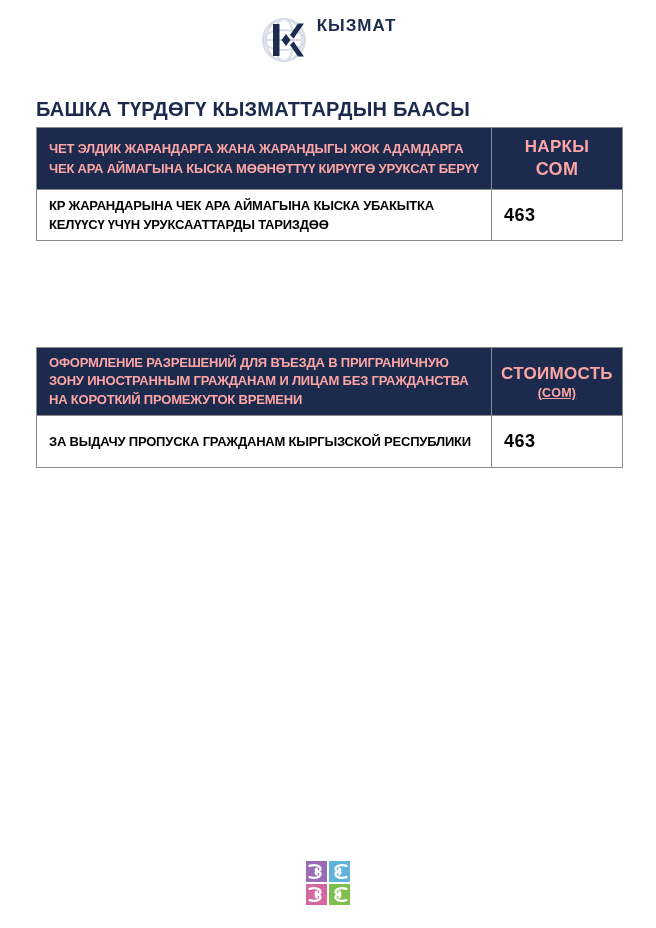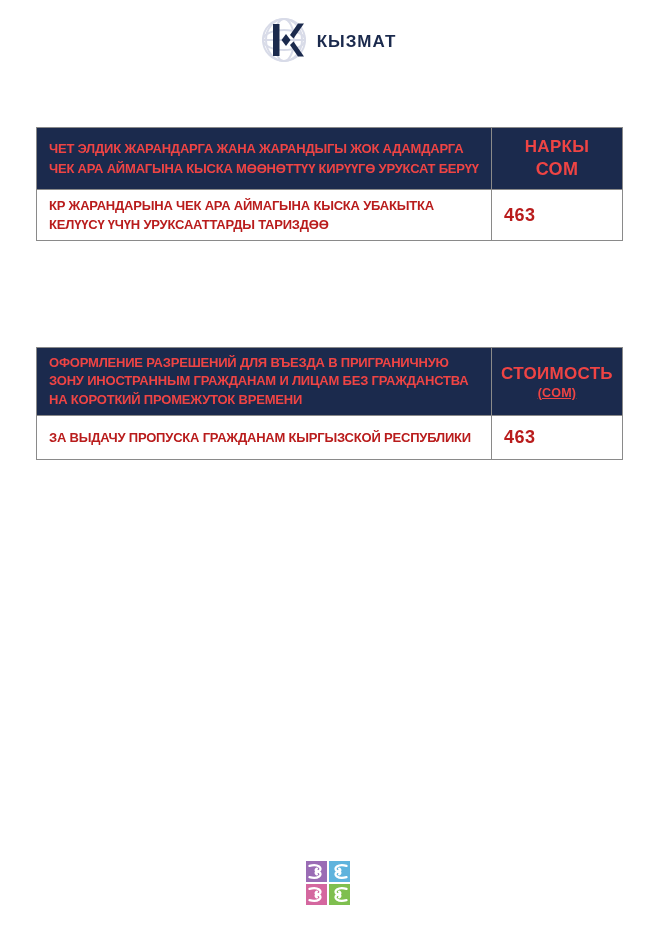--- a/index.html
+++ b/index.html
@@ -10,21 +10,21 @@
   .page {
     position:relative;
     width:656px; height:928px;
     background:#ffffff;
     overflow:hidden;
   }
 
   
   .logo-row {
     position:absolute; top:16px; left:0; width:100%;
-    display:flex; justify-content:center; align-items:center; gap:9px;
+    display:flex; justify-content:center; align-items:flex-start; gap:9px;
   }
   .brand-text {
     color:#1b2a4d; font-size:17px; font-weight:800; letter-spacing:1px;
   }
 
   
   .section-title {
     position:absolute; left:36px;
     color:#1b2a4d; font-size:20px; font-weight:800; letter-spacing:0.2px;
     margin:0; white-space:nowrap;
@@ -36,43 +36,43 @@
   table.price-table {
     position:absolute; left:36px; width:586px;
     border-collapse:collapse; table-layout:fixed;
   }
   #table-1 { top:127px; }
   #table-2 { top:347px; }
   .price-table col.c-service { width:455px; }
   .price-table col.c-price   { width:131px; }
 
   .price-table th {
-    background:#1b2a4d; color:#ef4444;
+    background:#1b2a4d; color:#fca5a5;
     text-align:left; vertical-align:middle;
     padding:6px 12px; box-sizing:border-box;
     font-size:13px; font-weight:700; line-height:1.5;
     letter-spacing:-0.2px;
     border:1.5px solid #8a8a8a;
   }
   #table-1 th { height:62px; }
   #table-2 th { height:61px; line-height:1.42; }
   .price-table th.h-price { text-align:center; padding:2px 6px; }
   .h-price .hp-line1 { font-size:17px; font-weight:800; letter-spacing:0.3px; line-height:1.3; }
   #table-1 .hp-line2 { font-size:18px; font-weight:700; letter-spacing:0.3px; line-height:1.3; }
   #table-2 .hp-line2 { font-size:12.5px; font-weight:800; letter-spacing:0.3px; line-height:1.3;text-decoration:underline; }
 
   .price-table td {
     border:1.5px solid #8a8a8a;
-    color:#b91c1c; vertical-align:middle;
+    color:#000000; vertical-align:middle;
     padding:5px 12px; box-sizing:border-box;
     font-size:13px; font-weight:700; line-height:1.5;
     letter-spacing:-0.2px;
   }
   #table-1 td { height:51px; }
-  #table-2 tr.r1 td { height:44px; }
+  #table-2 tr.r1 td { height:52px; }
   #table-2 tr.r2 td { height:46px; }
   .price-table td.cell-price {
     text-align:left; font-size:18px; font-weight:800; letter-spacing:0.5px;
   }
 
   
   .ornament {
     position:absolute; top:861px; left:50%; transform:translateX(-50%);
     display:grid; grid-template-columns:21px 21px; grid-template-rows:21px 21px; gap:2px;
   }
@@ -97,20 +97,21 @@
           <rect x="13" y="8" width="6.5" height="32"></rect>
           <polygon points="21.5,24 26,18 30.5,24 26,30"></polygon>
           <polygon points="30,19 38,7.5 44,7.5 33.5,22.5"></polygon>
           <polygon points="33.5,25.5 44,40.5 38,40.5 30,29"></polygon>
         </g>
       </svg>
     </span>
     <span class="brand-text">КЫЗМАТ</span>
   </div>
 
+  <h2 class="section-title" id="title-1">БАШКА ТҮРДӨГҮ КЫЗМАТТАРДЫН БААСЫ</h2>
 
   <table class="price-table" id="table-1">
     <colgroup>
         <col class="c-service">
         <col class="c-price">
       </colgroup>
     <thead>
       <tr>
         <th>ЧЕТ ЭЛДИК ЖАРАНДАРГА ЖАНА ЖАРАНДЫГЫ ЖОК АДАМДАРГА ЧЕК АРА АЙМАГЫНА КЫСКА МӨӨНӨТТҮҮ КИРҮҮГӨ УРУКСАТ БЕРҮҮ</th>
         <th class="h-price">

